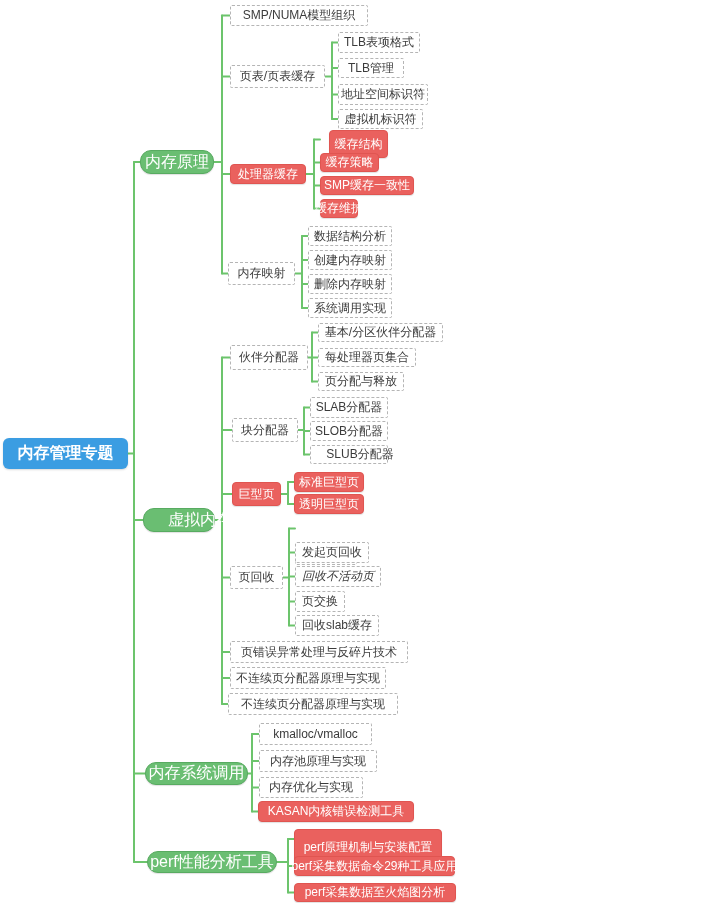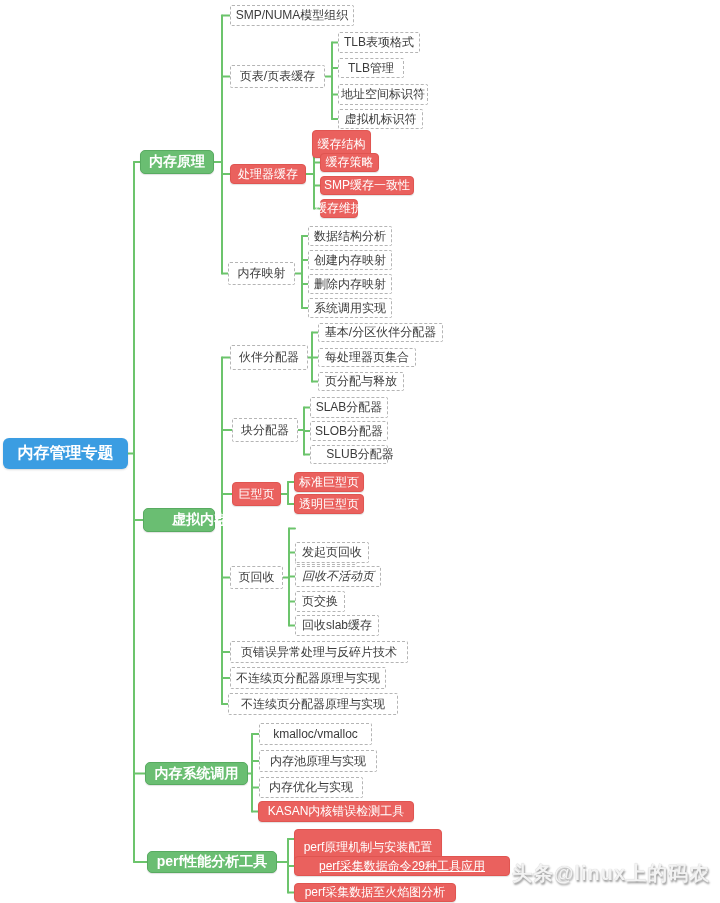--- a/index.html
+++ b/index.html
@@ -14,21 +14,21 @@
     white-space:nowrap;box-sizing:border-box;padding:0 2px;cursor:default;
   }
   .node.root{
     background:var(--root-bg,#3b9de2);color:var(--root-text,#fff);
     font-weight:bold;font-size:16px;border-radius:6px;
     box-shadow:0 1px 2px rgba(0,0,0,.15);
   }
   .node.branch{
     background:var(--branch-bg,#6abe72);color:var(--branch-text,#fff);
     border:1px solid var(--branch-border,#58ab61);
-    font-weight:bold;font-size:14px;border-radius:5px;
+    font-weight:normal;font-size:16px;border-radius:11px;
     box-shadow:0 1px 1px rgba(0,0,0,.12);
   }
   .node.leaf{
     background:var(--leaf-bg,#fff);color:var(--leaf-text,#3b3b3b);
     border:1px dashed var(--leaf-border,#b5b5b5);
     font-size:12px;border-radius:2px;
   }
   .node.red{
     background:var(--red-bg,#ea615e);color:var(--red-text,#fff);
     border:1px solid var(--red-border,#e05551);
@@ -119,29 +119,29 @@
       <line x1="288" y1="839" x2="294" y2="839" stroke="#6cc46c" stroke-width="2" stroke-linecap="round"></line>
       <line x1="288" y1="866" x2="294" y2="866" stroke="#6cc46c" stroke-width="2" stroke-linecap="round"></line>
       <line x1="288" y1="892.5" x2="294" y2="892.5" stroke="#6cc46c" stroke-width="2" stroke-linecap="round"></line>
     </svg>
   <div id="nodes">
       <div class="node root" style="left: 3px; top: 438px; width: 125px; height: 31px;">内存管理专题</div>
       <div class="node branch" style="left: 140px; top: 150px; width: 74px; height: 24px;">内存原理</div>
       <div class="node branch" style="left: 143px; top: 508px; width: 72px; height: 24px; padding-left: 44px;">虚拟内存</div>
       <div class="node branch" style="left: 145px; top: 762px; width: 103px; height: 23px;">内存系统调用</div>
       <div class="node branch" style="left: 147px; top: 851px; width: 130px; height: 22px;">perf性能分析工具</div>
-      <div class="node leaf" style="left: 230px; top: 5px; width: 124px; height: 21px;">SMP/NUMA模型组织</div>
+      <div class="node leaf" style="left: 230px; top: 5px; width: 138px; height: 21px;">SMP/NUMA模型组织</div>
       <div class="node leaf" style="left: 230px; top: 65px; width: 95px; height: 23px;">页表/页表缓存</div>
       <div class="node red" style="left: 230px; top: 164px; width: 76px; height: 20px;">处理器缓存</div>
       <div class="node leaf" style="left: 228px; top: 262px; width: 67px; height: 23px;">内存映射</div>
       <div class="node leaf" style="left: 338px; top: 32px; width: 82px; height: 21px;">TLB表项格式</div>
       <div class="node leaf" style="left: 338px; top: 58px; width: 66px; height: 20px;">TLB管理</div>
       <div class="node leaf" style="left: 338px; top: 84px; width: 90px; height: 21px;">地址空间标识符</div>
       <div class="node leaf" style="left: 338px; top: 109px; width: 85px; height: 20px;">虚拟机标识符</div>
-      <div class="node red" style="left: 312px; top: 130px; width: 59px; height: 28px;">缓存结构</div>
+      <div class="node red" style="left: 329px; top: 130px; width: 59px; height: 28px;">缓存结构</div>
       <div class="node red" style="left: 320px; top: 153px; width: 59px; height: 19px;">缓存策略</div>
       <div class="node red" style="left: 320px; top: 176px; width: 94px; height: 19px;">SMP缓存一致性</div>
       <div class="node red" style="left: 320px; top: 199px; width: 38px; height: 19px;">缓存维护</div>
       <div class="node leaf" style="left: 308px; top: 226px; width: 84px; height: 20px;">数据结构分析</div>
       <div class="node leaf" style="left: 308px; top: 250px; width: 84px; height: 20px;">创建内存映射</div>
       <div class="node leaf" style="left: 308px; top: 274px; width: 84px; height: 20px;">删除内存映射</div>
       <div class="node leaf" style="left: 308px; top: 298px; width: 84px; height: 20px;">系统调用实现</div>
       <div class="node leaf" style="left: 230px; top: 345px; width: 78px; height: 25px;">伙伴分配器</div>
       <div class="node leaf" style="left: 232px; top: 418px; width: 66px; height: 24px;">块分配器</div>
       <div class="node red" style="left: 232px; top: 482px; width: 49px; height: 24px;">巨型页</div>
@@ -160,17 +160,16 @@
       <div class="node leaf" style="left: 295px; top: 544px; width: 62px; height: 21px;">数据结构</div>
       <div class="node leaf" style="left: 295px; top: 542px; width: 74px; height: 21px;">发起页回收</div>
       <div class="node leaf" style="left: 295px; top: 566px; width: 86px; height: 21px; font-style: italic;">回收不活动页</div>
       <div class="node leaf" style="left: 295px; top: 591px; width: 50px; height: 21px;">页交换</div>
       <div class="node leaf" style="left: 295px; top: 615px; width: 84px; height: 21px;">回收slab缓存</div>
       <div class="node leaf" style="left: 259px; top: 723px; width: 113px; height: 22px;">kmalloc/vmalloc</div>
       <div class="node leaf" style="left: 259px; top: 750px; width: 118px; height: 22px;">内存池原理与实现</div>
       <div class="node leaf" style="left: 259px; top: 777px; width: 104px; height: 21px;">内存优化与实现</div>
       <div class="node red" style="left: 258px; top: 801px; width: 156px; height: 21px;">KASAN内核错误检测工具</div>
       <div class="node red" style="left: 294px; top: 829px; width: 148px; height: 36px;">perf原理机制与安装配置</div>
-      <div class="node red" style="left: 294px; top: 856px; width: 216px; height: 20px; text-decoration: underline;">perf采集数据命令29种工具应用</div>
+      <div class="node red" style="left: 294px; top: 856px; width: 161px; height: 20px;">perf采集数据命令29种工具应用</div>
       <div class="node red" style="left: 294px; top: 883px; width: 162px; height: 19px;">perf采集数据至火焰图分析</div>
     </div>
-  <div class="watermark">头条@linux上的码农</div>
 </div>
 
 </body></html>

